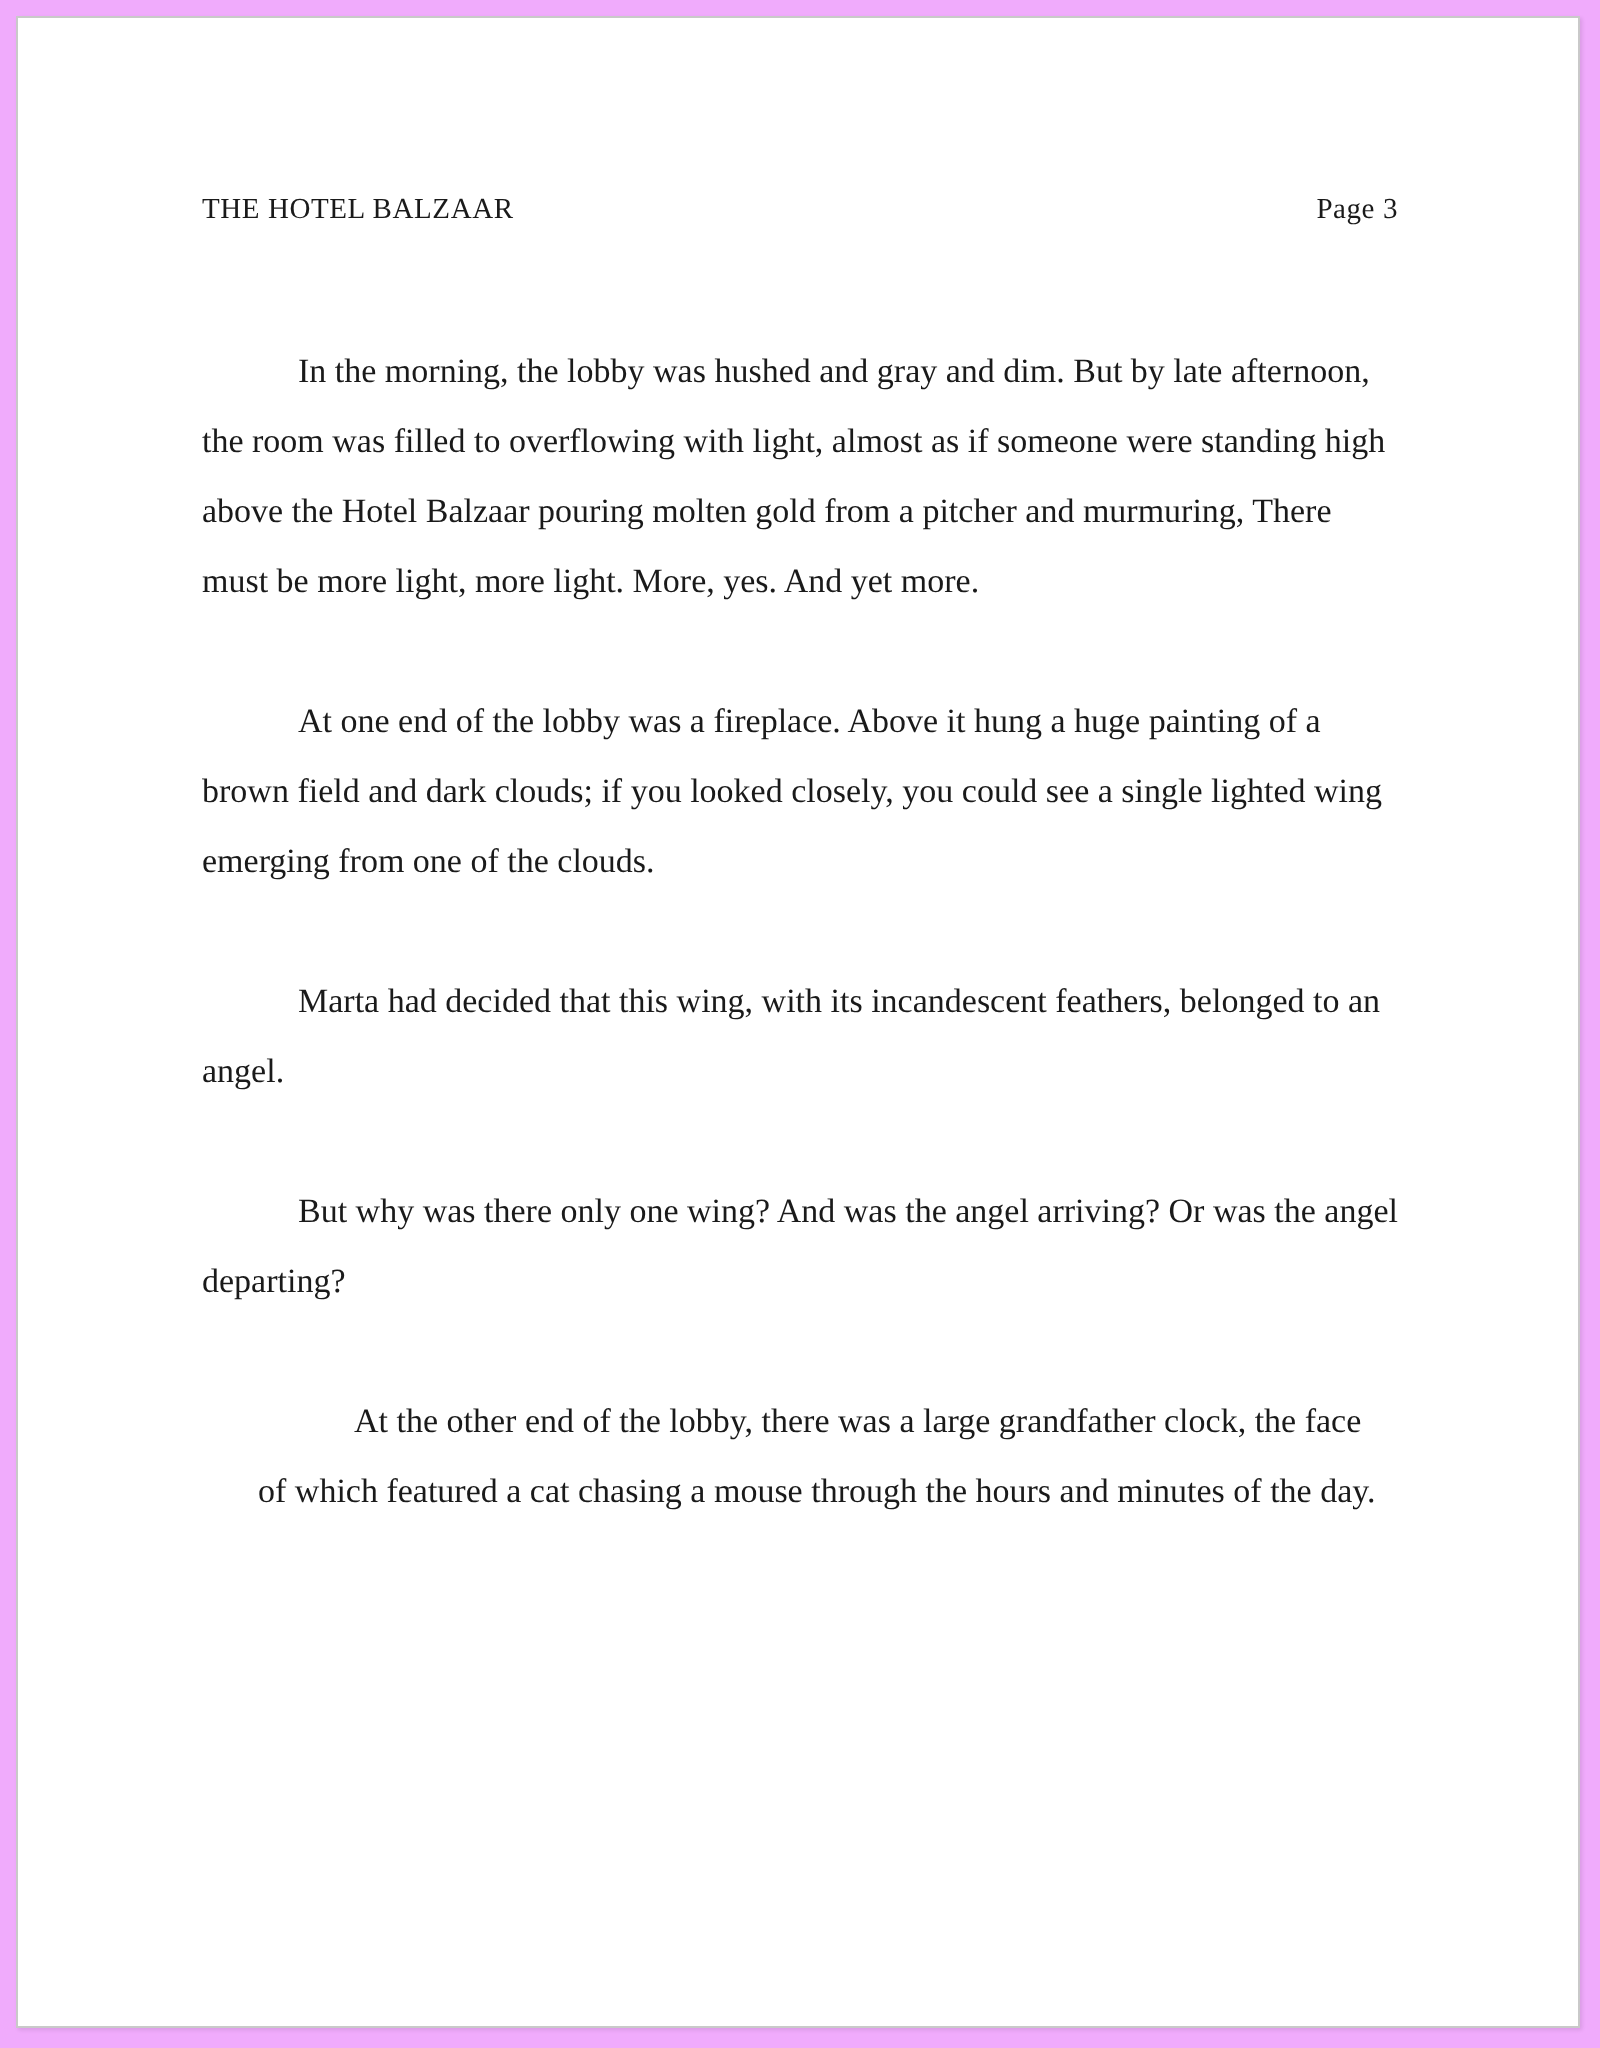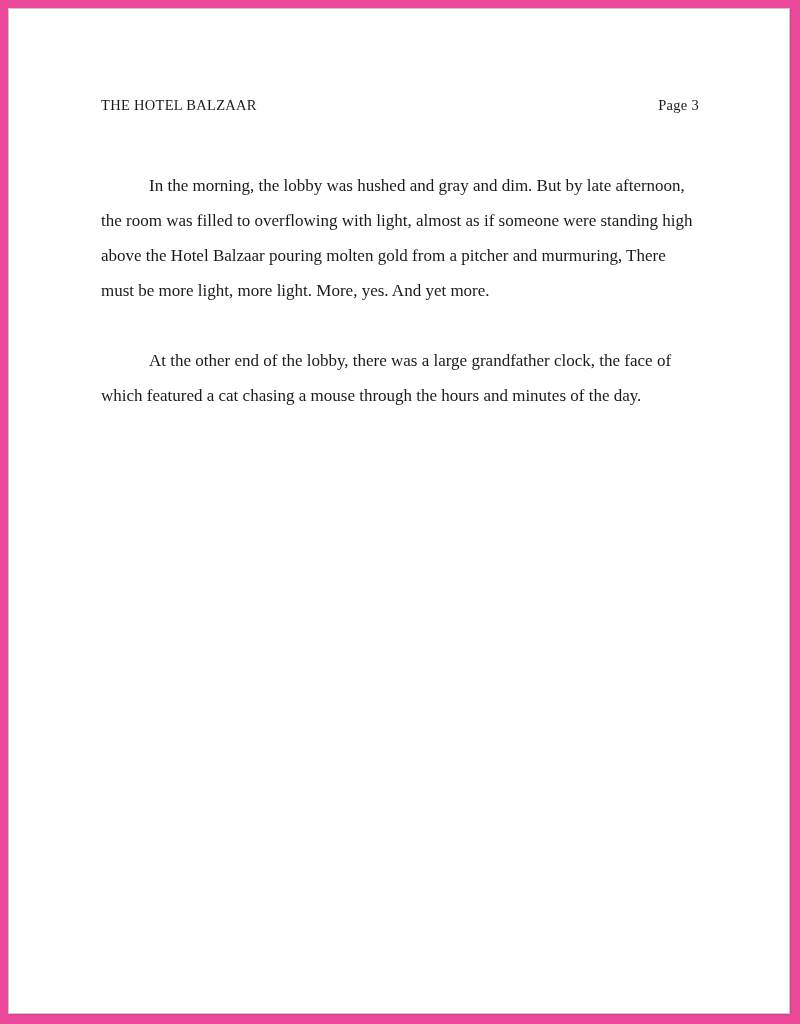--- a/index.html
+++ b/index.html
@@ -6,21 +6,21 @@
   html, body {
     margin: 0;
     padding: 0;
     background: #ffffff;
   }
 
   .page-canvas {
     position: relative;
     width: 800px;
     height: 1024px;
-    background: #ec4899;
+    background: #f0abfc;
     overflow: hidden;
     box-sizing: border-box;
   }
 
   
   .page-sheet {
     position: absolute;
     left: 8px;
     top: 8px;
     width: 782px;
@@ -65,36 +65,40 @@
     text-align: left;
   }
 
   .manuscript p {
     margin: 0 0 35px 0;     
     text-indent: 48px;
   }
 
   .manuscript p:last-child {
     margin-bottom: 0;
+    margin-left: 28px;
   }
 </style>
 </head>
 <body>
 
 <div class="page-canvas">
   <div class="page-sheet">
 
     <div class="page-body">
 
       <div class="running-head">
         <span class="doc-title">THE HOTEL BALZAAR</span>
         <span class="page-number">Page 3</span>
       </div>
 
       <div class="manuscript">
         <p>In the morning, the lobby was hushed and gray and dim. But by late afternoon, the room was filled to overflowing with light, almost as if someone were standing high above the Hotel Balzaar pouring molten gold from a pitcher and murmuring, There must be more light, more light. More, yes. And yet more.</p>
+        <p>At one end of the lobby was a fireplace. Above it hung a huge painting of a brown field and dark clouds; if you looked closely, you could see a single lighted wing emerging from one of the clouds.</p>
+        <p>Marta had decided that this wing, with its incandescent feathers, belonged to an angel.</p>
+        <p>But why was there only one wing? And was the angel arriving? Or was the angel departing?</p>
         <p>At the other end of the lobby, there was a large grandfather clock, the face of which featured a cat chasing a mouse through the hours and minutes of the day.</p>
       </div>
 
     </div>
 
   </div>
 </div>
 
 </body></html>

